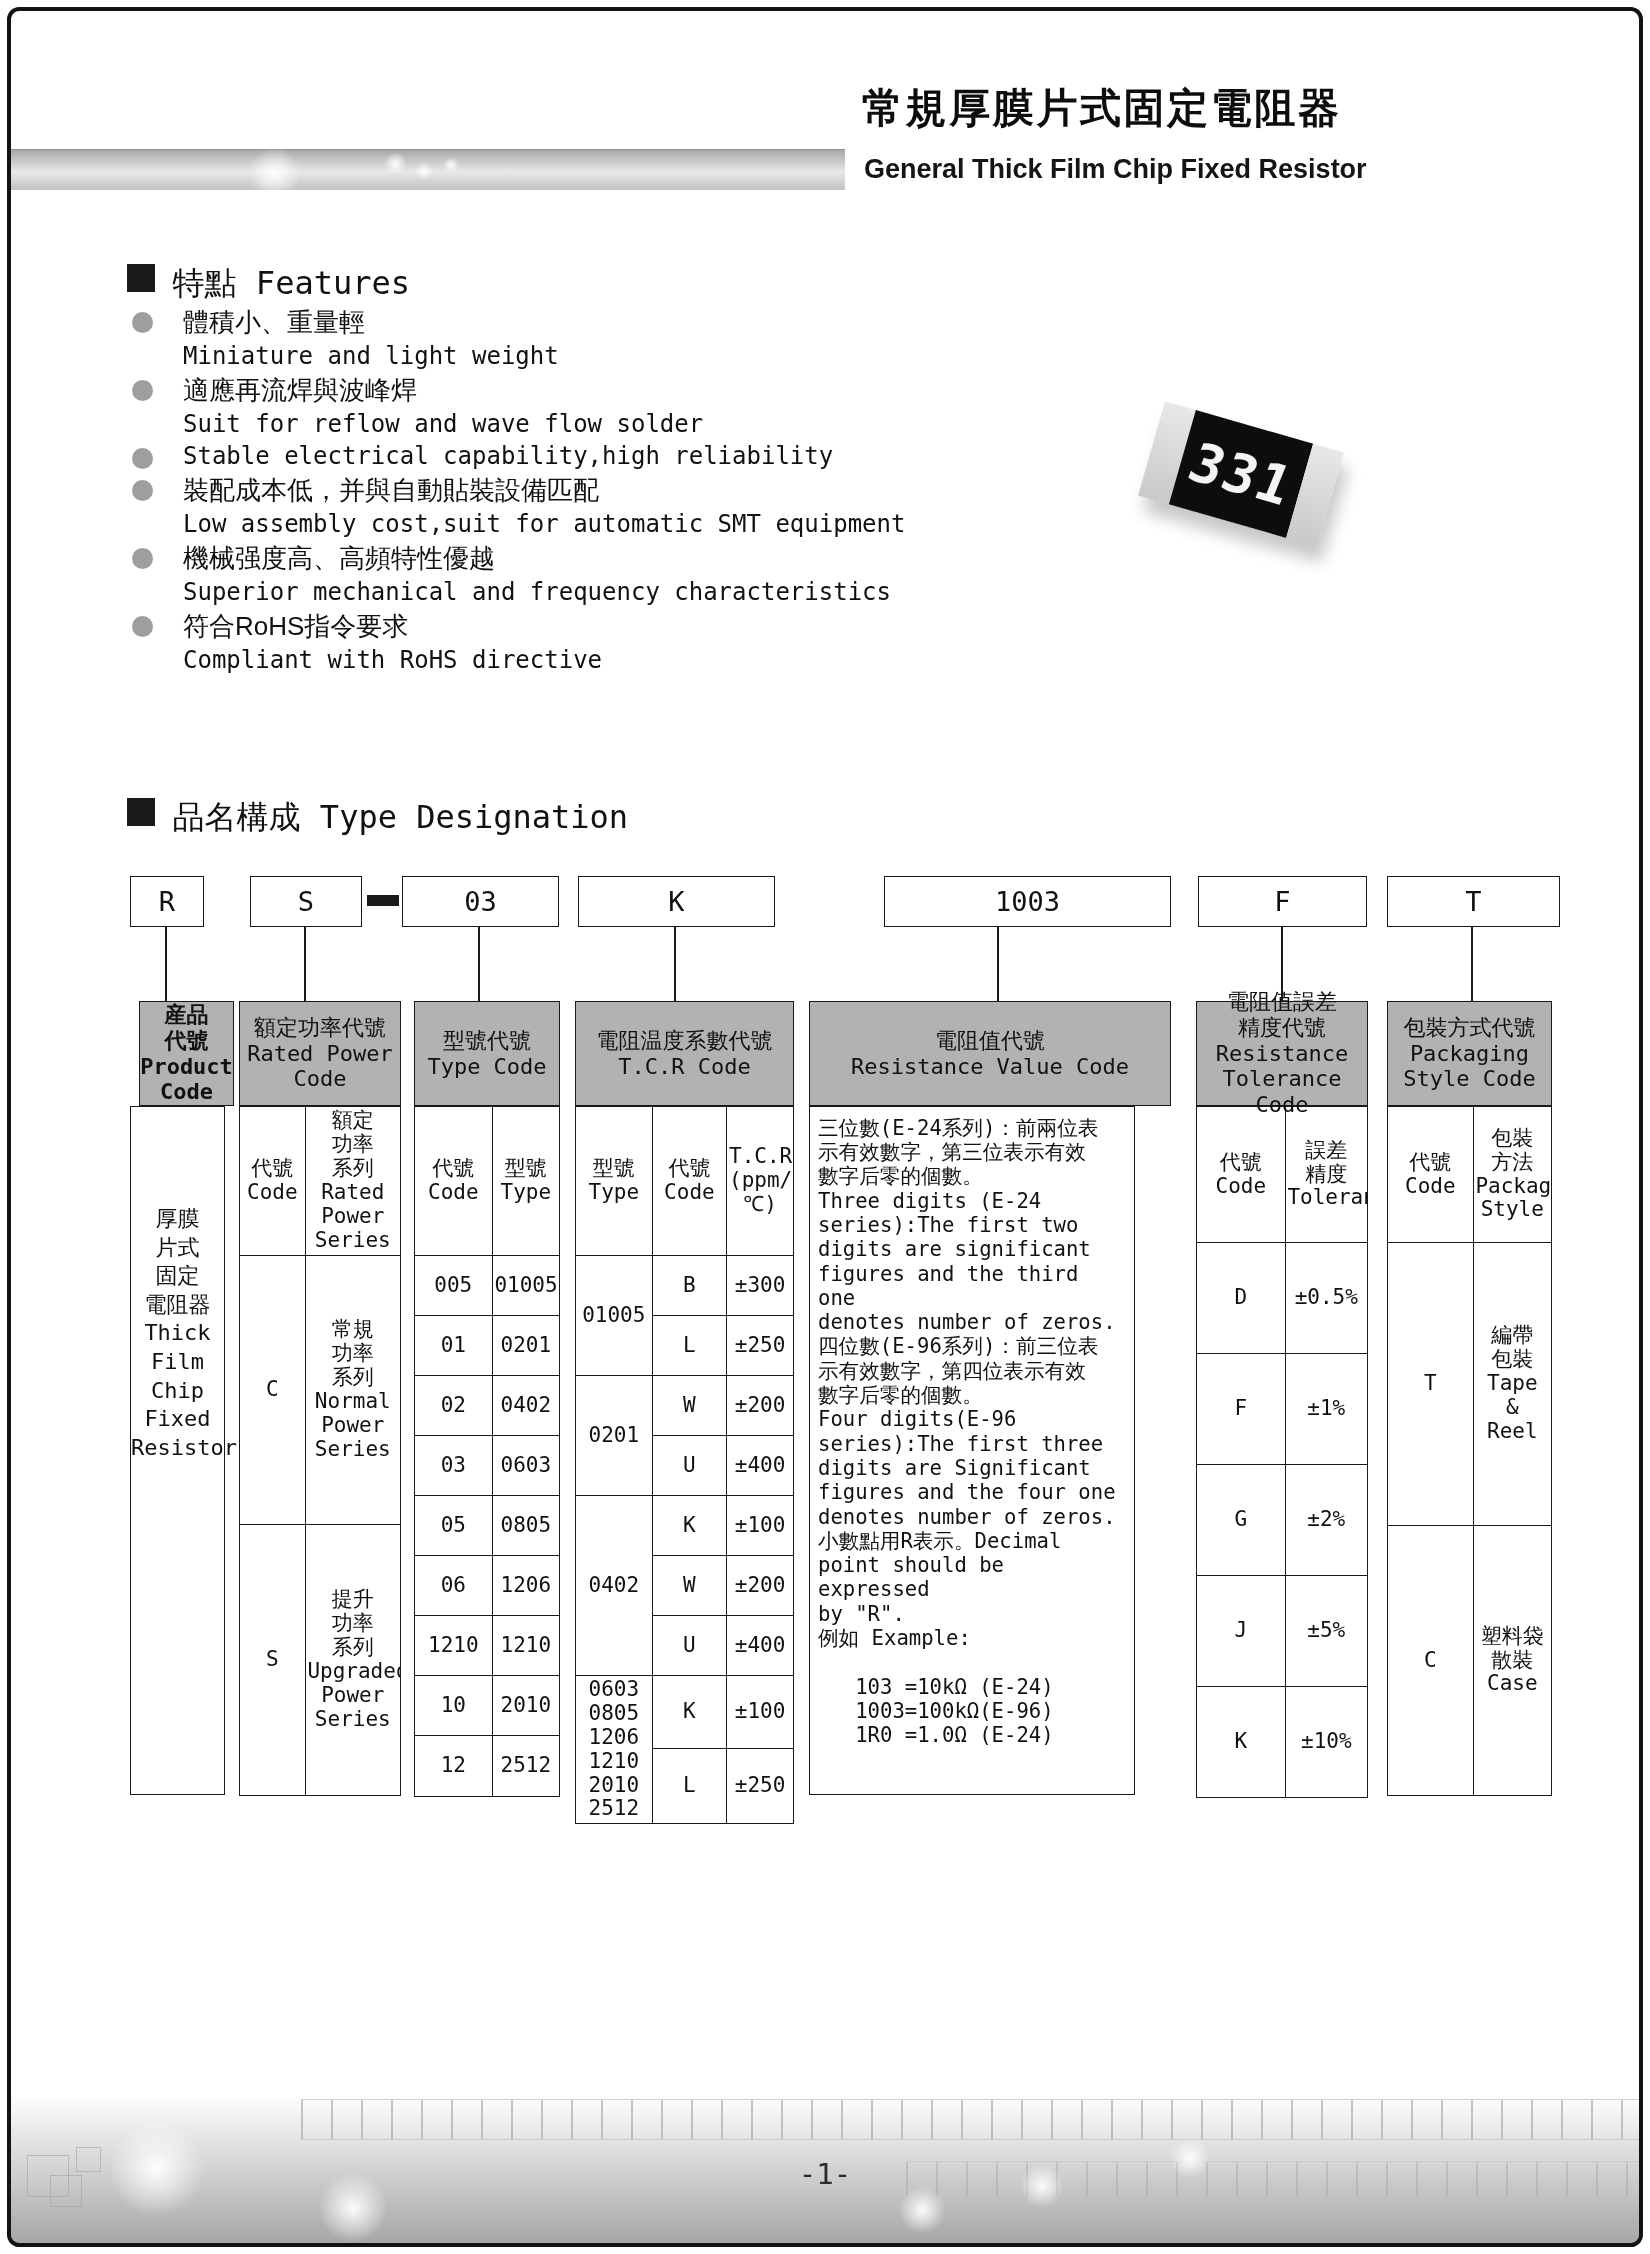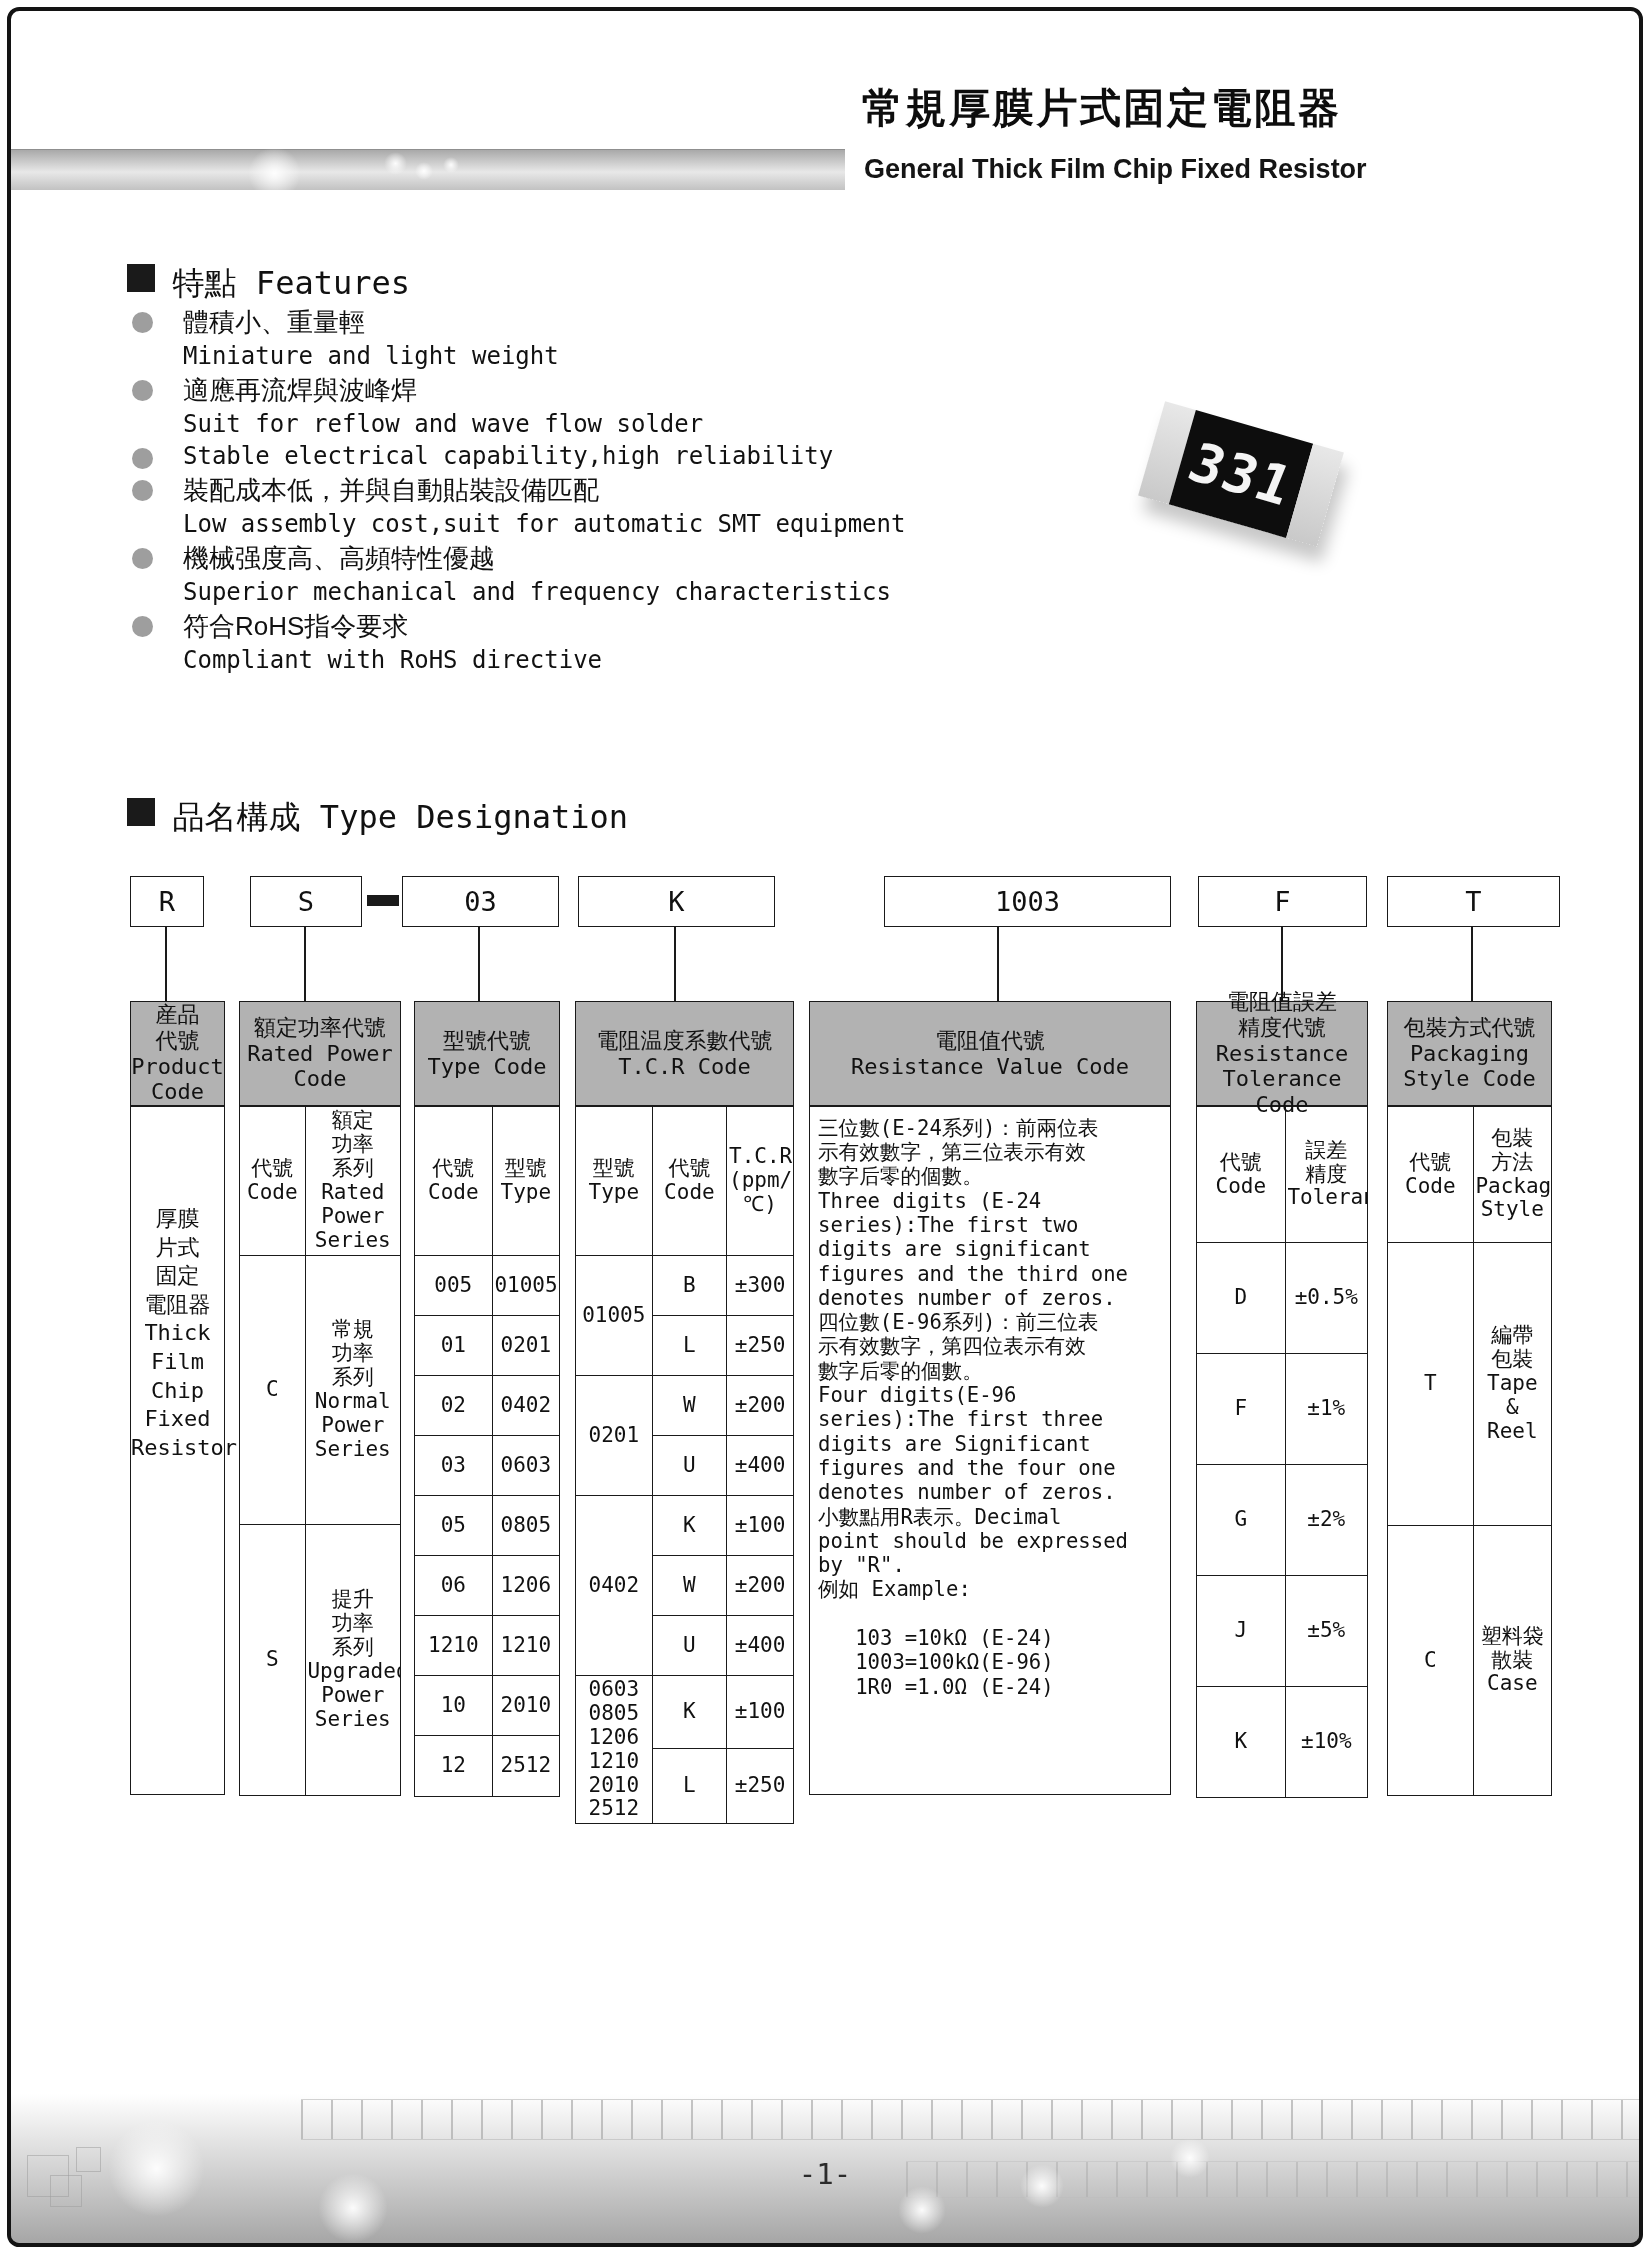--- a/index.html
+++ b/index.html
@@ -145,21 +145,21 @@
   <div class="codebox" style="left:1387px;width:171px;">T</div>
 
   <div class="vline" style="left:165px;"></div>
   <div class="vline" style="left:304px;"></div>
   <div class="vline" style="left:478px;"></div>
   <div class="vline" style="left:674px;"></div>
   <div class="vline" style="left:997px;"></div>
   <div class="vline" style="left:1281px;"></div>
   <div class="vline" style="left:1471px;"></div>
 
-  <div class="colhead" style="left:130px;width:95px;">産品
+  <div class="colhead" style="left:139px;width:95px;font-weight:bold;">産品
 代號
 Product
 Code</div>
   <div class="colhead" style="left:239px;width:162px;">額定功率代號
 Rated Power
 Code</div>
   <div class="colhead" style="left:414px;width:146px;">型號代號
 Type Code</div>
   <div class="colhead" style="left:575px;width:219px;">電阻温度系數代號
 T.C.R Code</div>
@@ -320,21 +320,21 @@
         <td>±100</td>
       </tr>
       <tr style="height:61px;">
         <td>L</td>
         <td>±250</td>
       </tr>
     </tbody>
       </table>
   </div>
 
-  <div class="bodybox rvtext" style="left:809px;width:362px;">三位數(E-24系列)：前兩位表
+  <div class="bodybox rvtext" style="left:809px;width:326px;">三位數(E-24系列)：前兩位表
 示有效數字，第三位表示有效
 數字后零的個數。
 Three digits (E-24
 series):The first two
 digits are significant
 figures and the third one
 denotes number of zeros.
 四位數(E-96系列)：前三位表
 示有效數字，第四位表示有效
 數字后零的個數。

